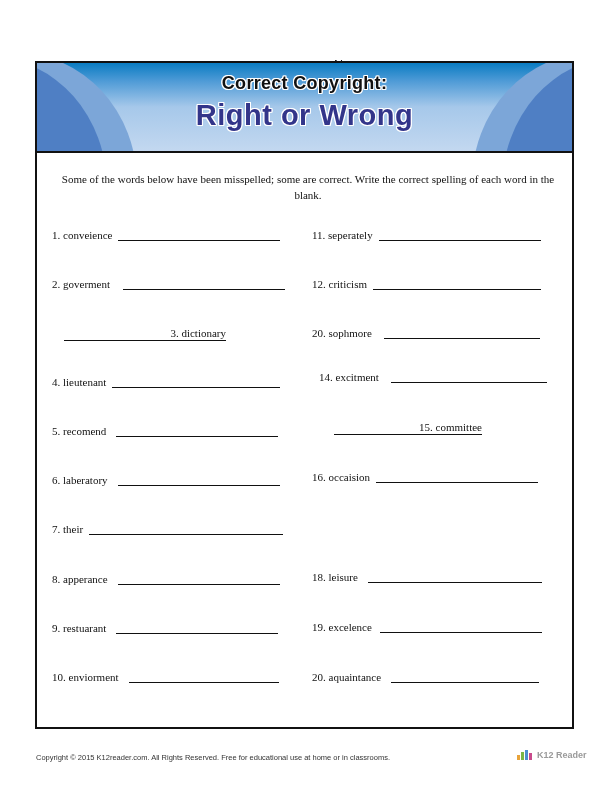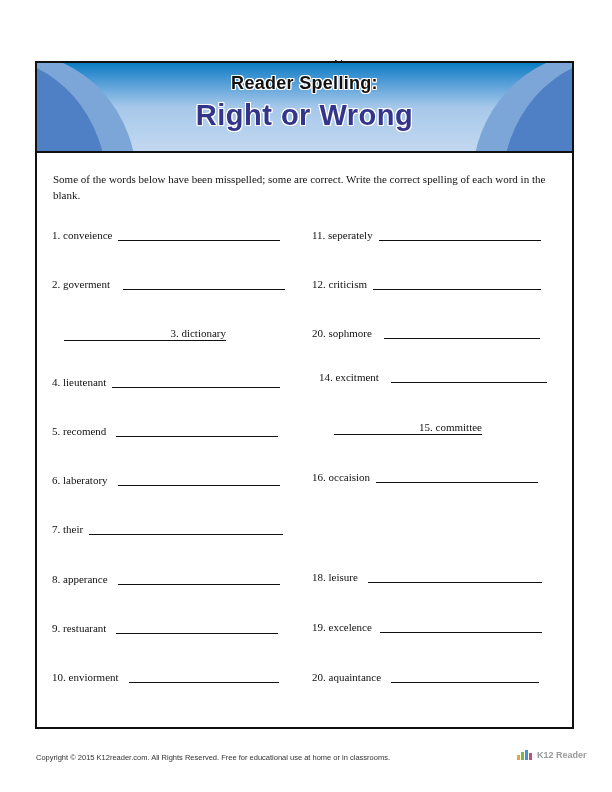--- a/index.html
+++ b/index.html
@@ -11,21 +11,21 @@
     background: linear-gradient(to bottom, #0a7cc2 0%, #4d9ad6 20%, #a6c8ea 50%, #c3d8f0 100%); }
   .arc { position:absolute; border-radius:50%; }
   .arc.l1 { left:-140px; top:-10px; width:240px; height:260px; background:#7ca6d8; }
   .arc.l2 { left:-160px; top:-5px; width:230px; height:260px; background:#4f7fc4; }
   .arc.r1 { right:-140px; top:-10px; width:240px; height:260px; background:#7ca6d8; }
   .arc.r2 { right:-160px; top:-5px; width:230px; height:260px; background:#4f7fc4; }
   .t1 { position:absolute; left:0; right:0; top:10px; text-align:center; font-family:"Liberation Sans", sans-serif; font-weight:bold; font-size:18px; color:#111;
     text-shadow: 1px 0 #fff, -1px 0 #fff, 0 1px #fff, 0 -1px #fff, 1px 1px #fff, -1px -1px #fff, 1px -1px #fff, -1px 1px #fff; letter-spacing:0.3px; }
   .t2 { position:absolute; left:0; right:0; top:36px; text-align:center; font-family:"Liberation Sans", sans-serif; font-weight:bold; font-size:29px; color:#33358a;
     text-shadow: 1px 0 #fff, -1px 0 #fff, 0 1px #fff, 0 -1px #fff, 1px 1px #fff, -1px -1px #fff, 1px -1px #fff, -1px 1px #fff; letter-spacing:0.5px; }
-  .instructions { position:absolute; left:16px; top:108px; width:510px; font-size:11px; line-height:16px; color:#111; }
+  .instructions { position:absolute; left:16px; top:108px; width:510px; font-size:11px; line-height:16px; color:#111;text-align:center; }
   .item { position:absolute; font-size:11px; display:flex; align-items:flex-end; }
   .item .blank { display:inline-block; border-bottom:1px solid #111; height:1px; margin-left:6px; }
   .footer { position:absolute; left:36px; top:753px; font-family:"Liberation Sans", sans-serif; font-size:7.5px; color:#333; }
   .logo { position:absolute; left:516px; top:750px; display:flex; align-items:center; font-family:"Liberation Sans", sans-serif; font-weight:bold; font-size:9px; color:#9a9a9a; }
   .logo-mark { width:18px; height:10px; position:relative; margin-right:3px; }
   .logo-mark span { position:absolute; bottom:0; width:3px; }
 </style>
 </head>
 <body>
 
@@ -33,21 +33,21 @@
   <span>Name:</span>
   <span class="name-line"></span>
 </div>
 
 <div class="frame">
   <div class="banner">
     <div class="arc l1"></div>
     <div class="arc l2"></div>
     <div class="arc r1"></div>
     <div class="arc r2"></div>
-    <div class="t1">Reader Spelling:</div>
+    <div class="t1">Correct Copyright:</div>
     <div class="t2">Right or Wrong</div>
   </div>
 
   <div class="instructions">Some of the words below have been misspelled; some are correct. Write the correct spelling of each word in the blank.</div>
 
   <div class="item" style="left:15px; top:166px;">
     <span>1. conveience</span>
     <span class="blank" style="width:162px"></span>
   </div>
   <div class="item" style="left:15px; top:215px;gap:7px;">

